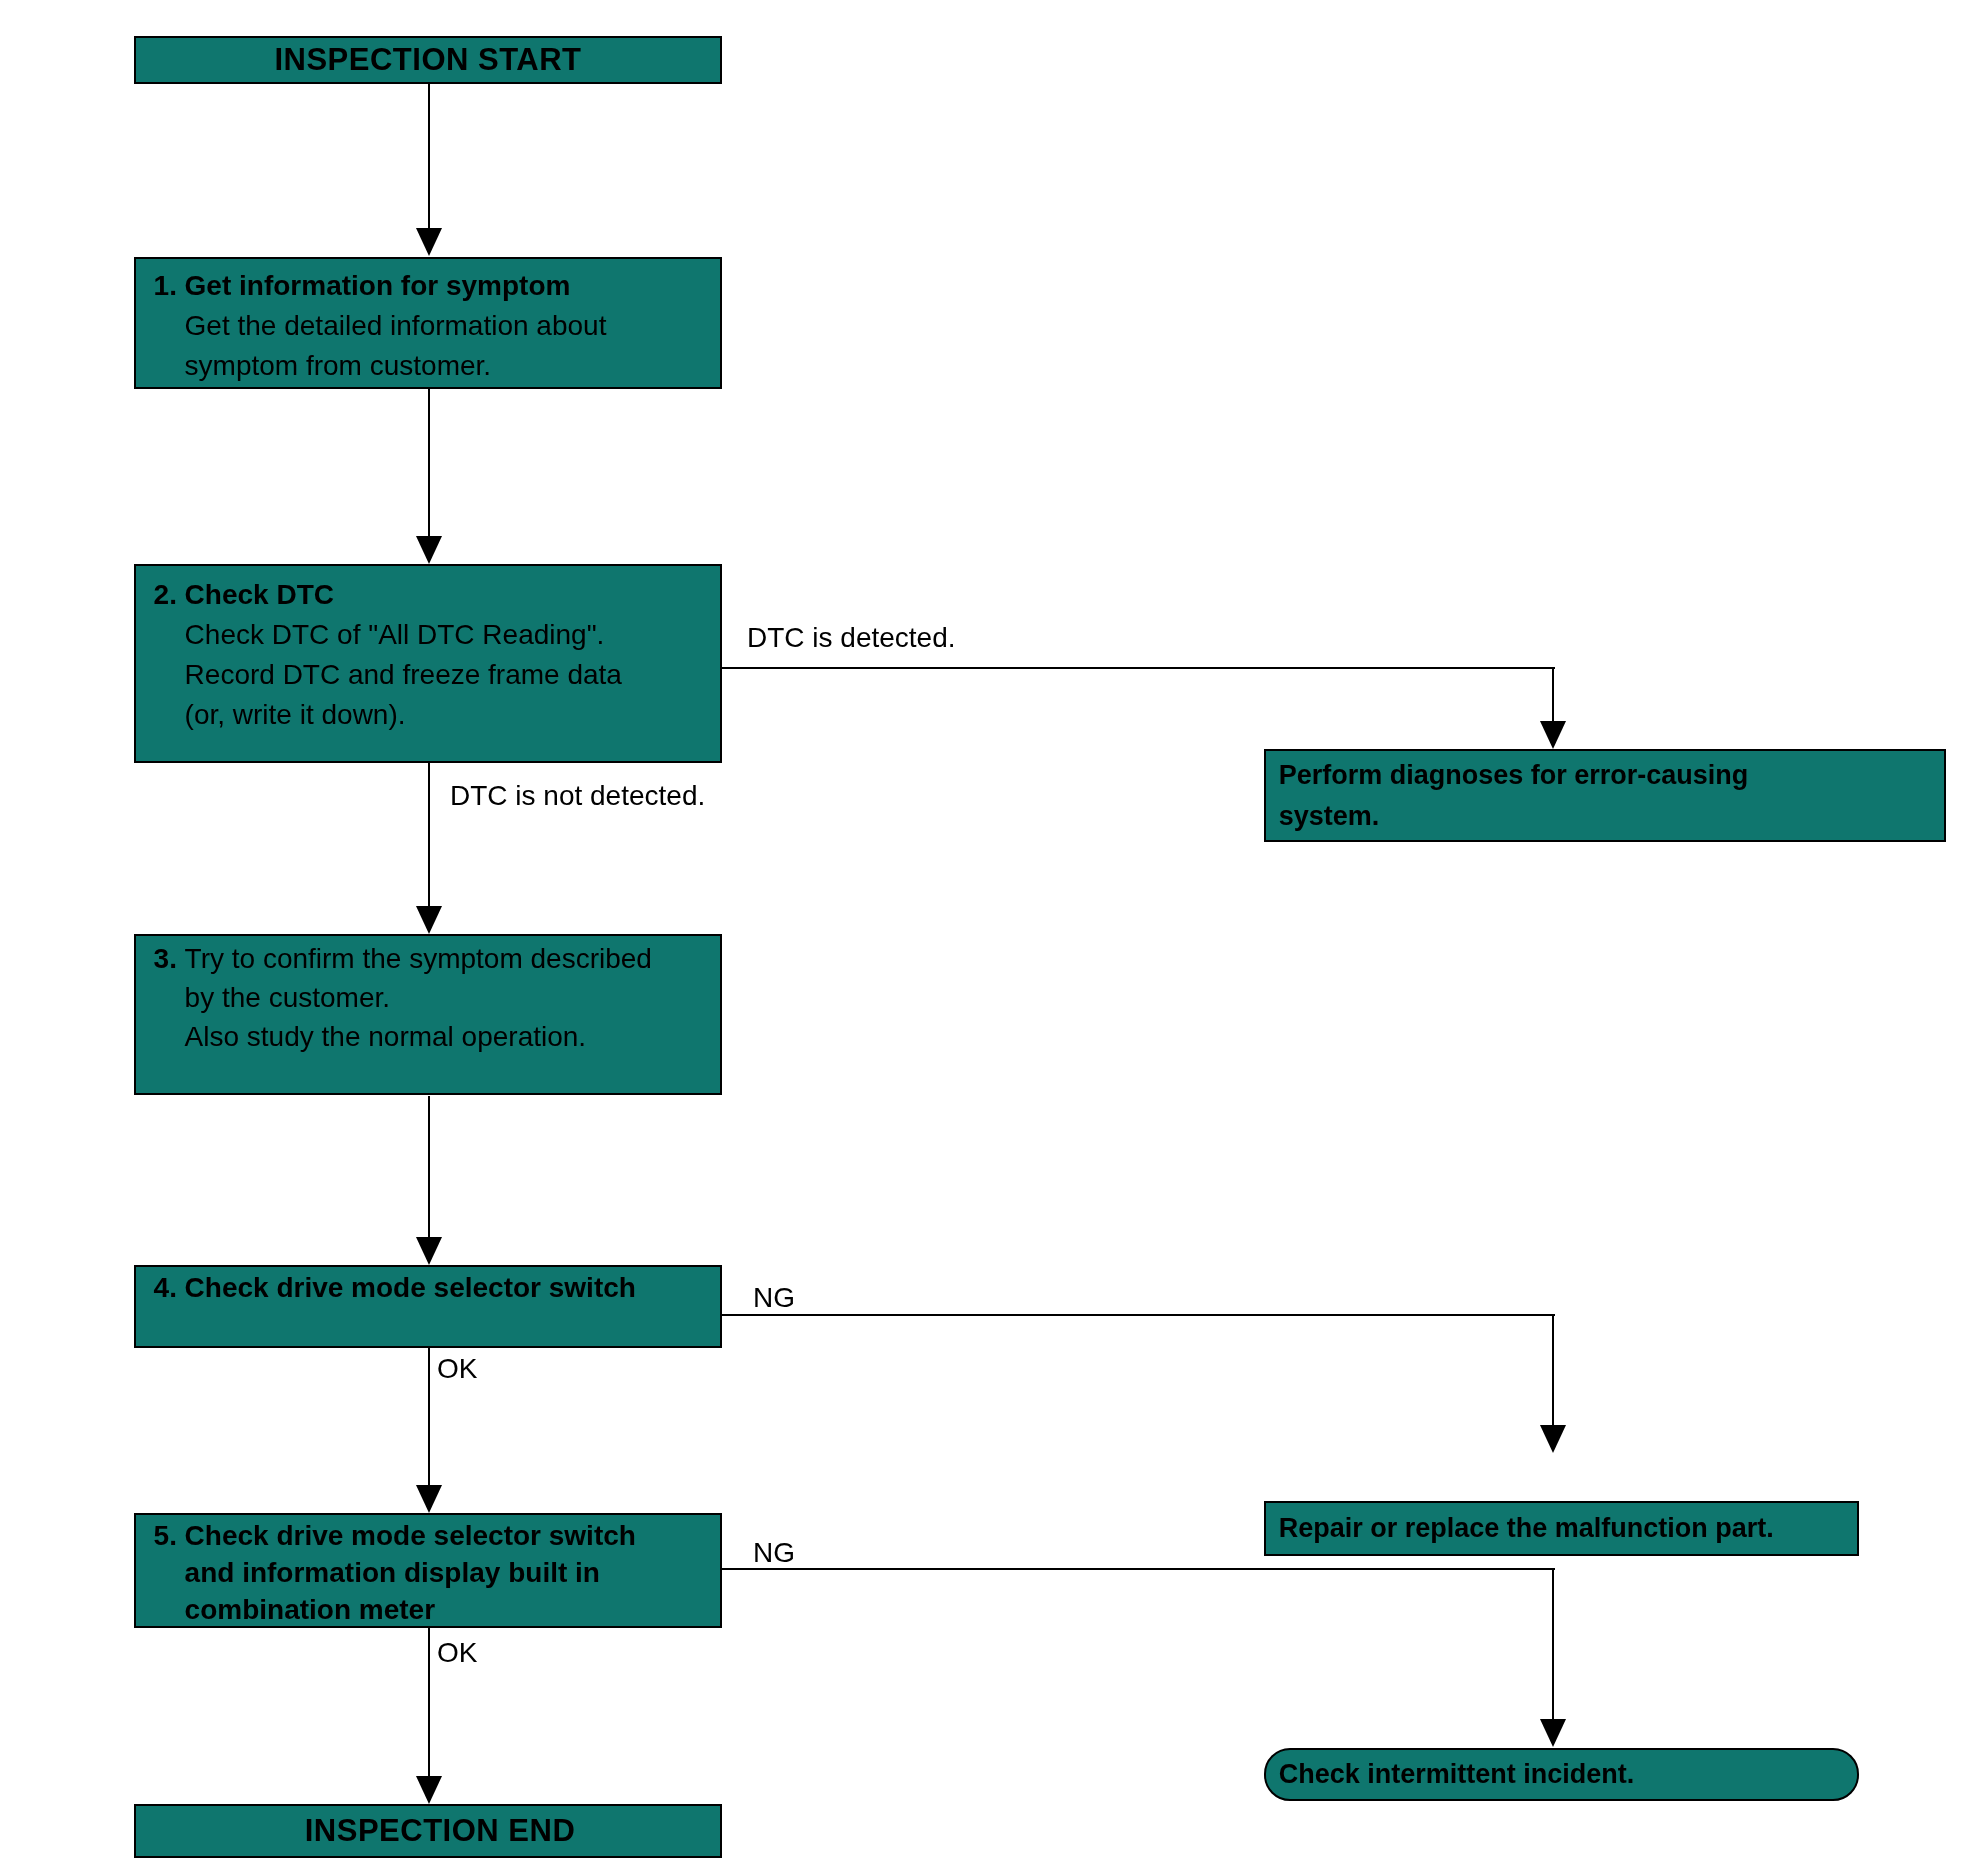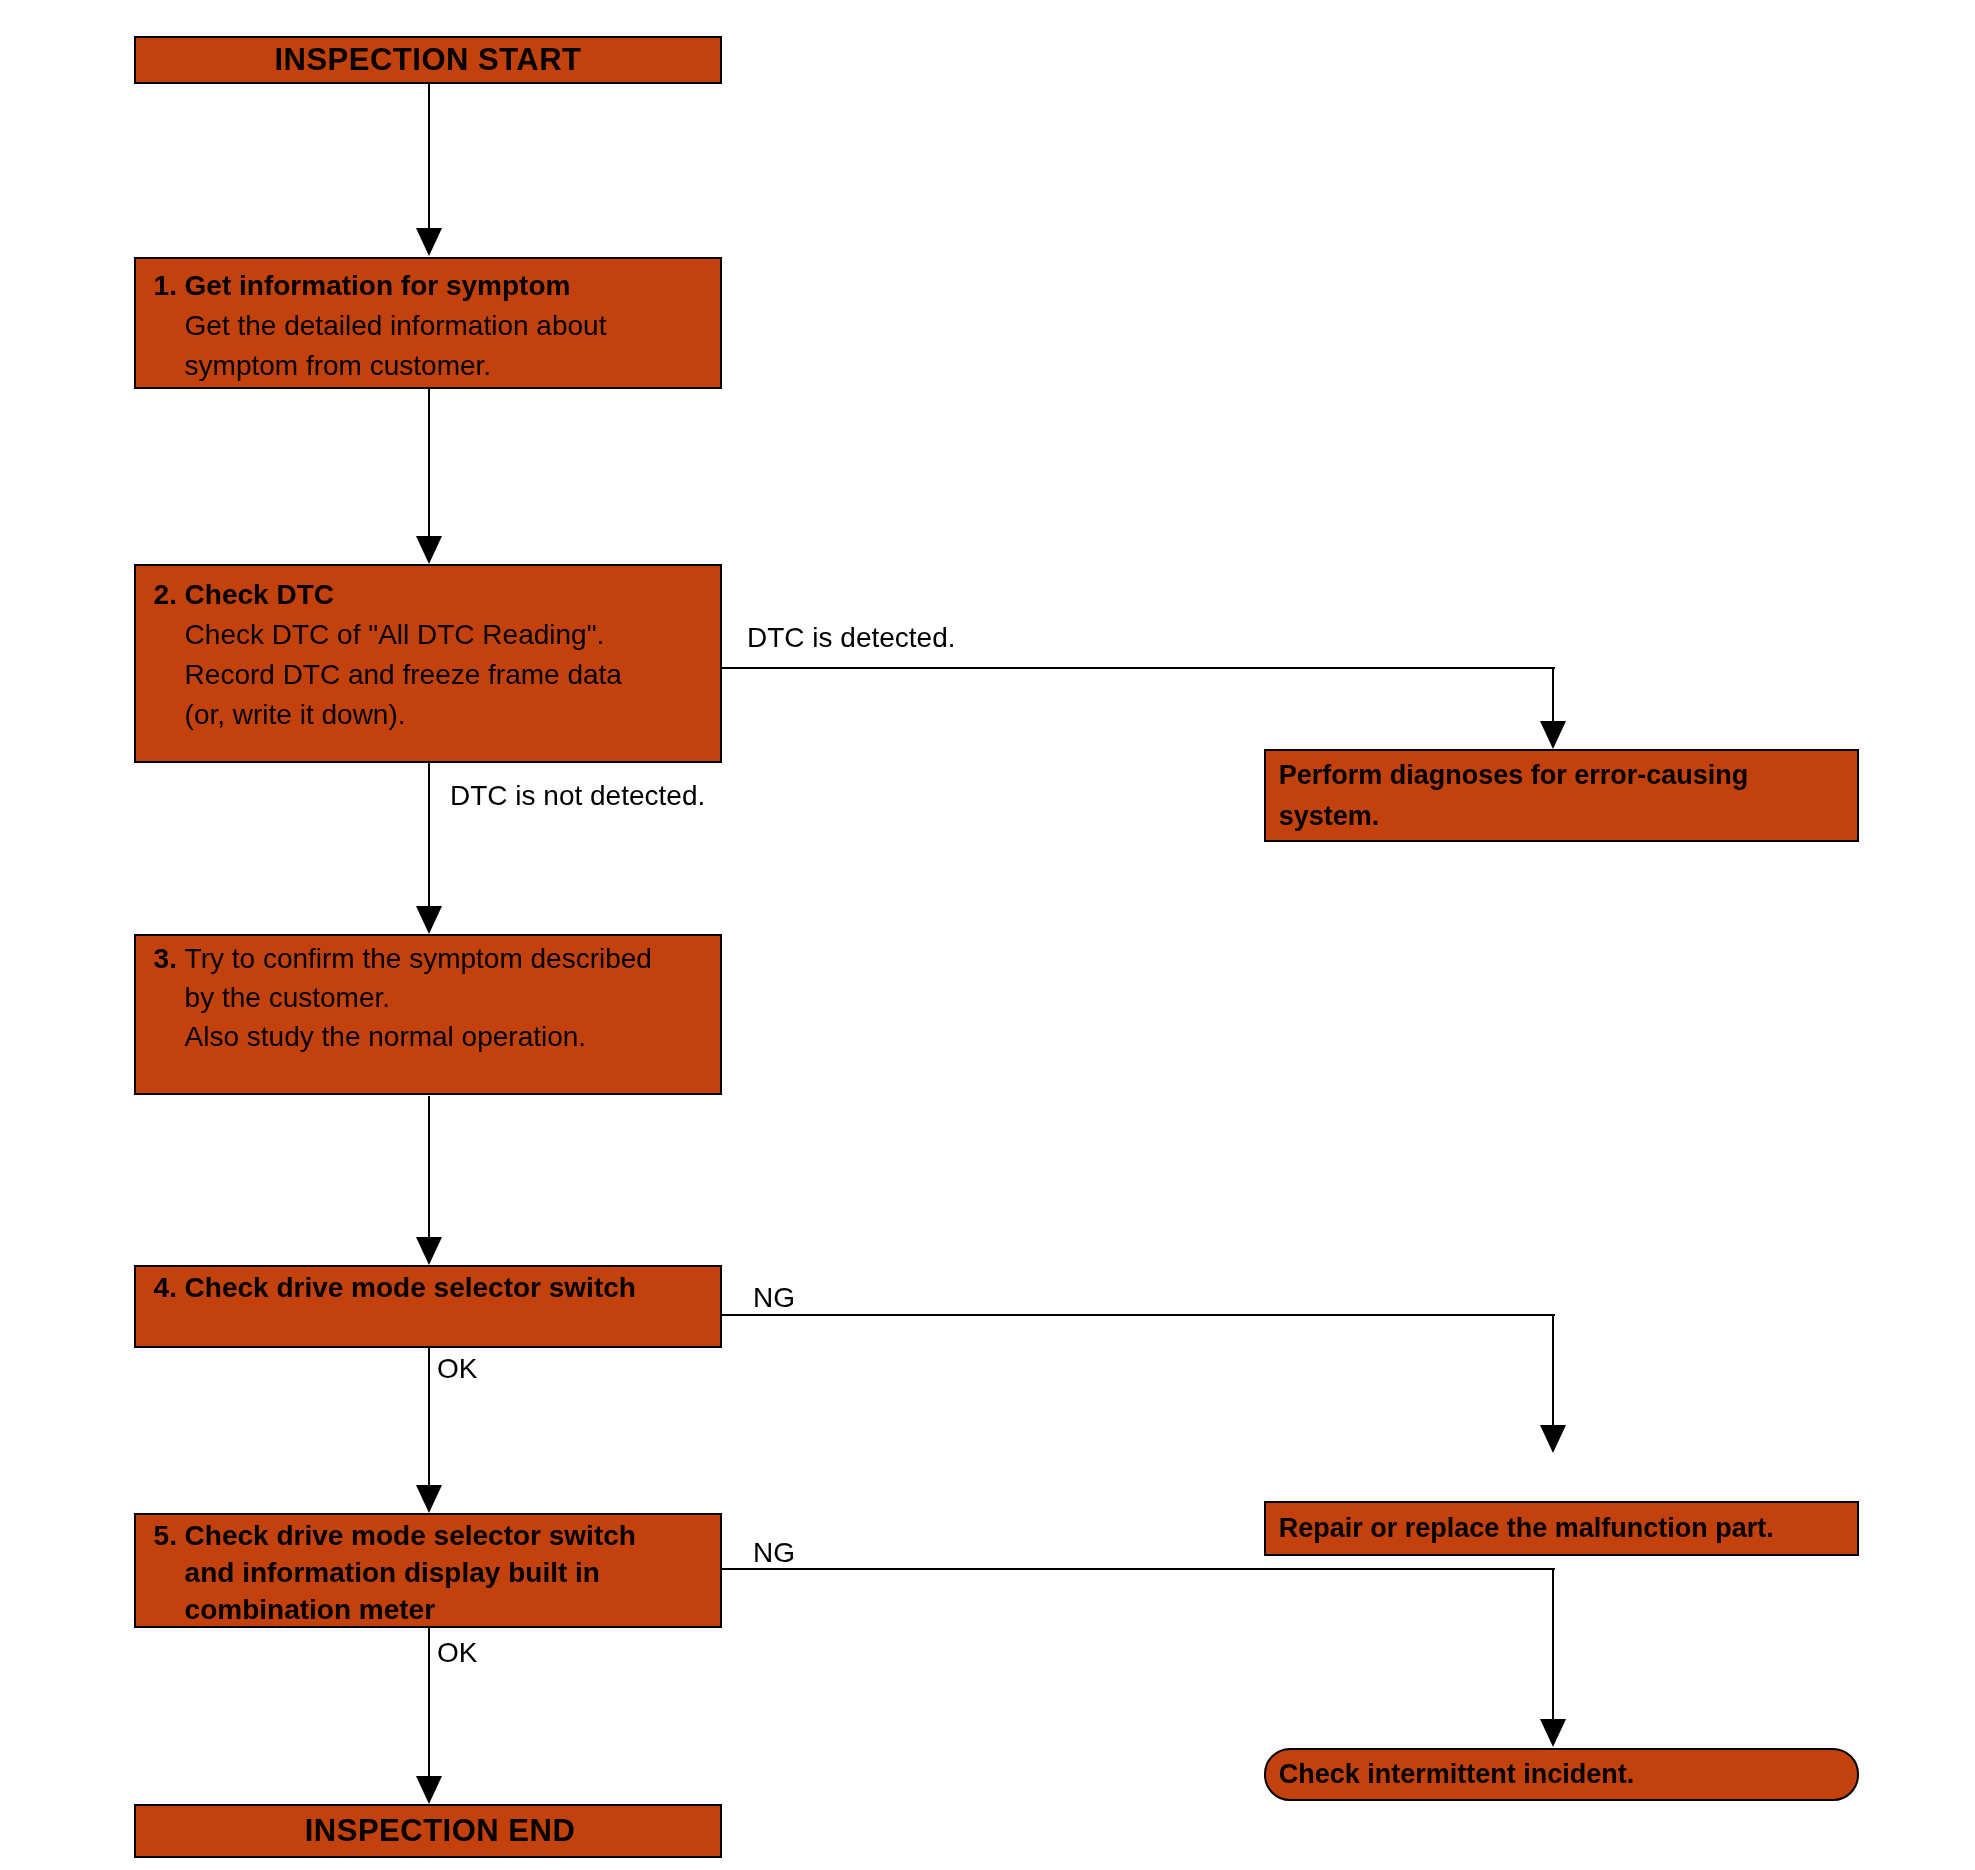--- a/index.html
+++ b/index.html
@@ -6,21 +6,21 @@
   #stage{
     position:relative;
     width:1975px;
     height:1871px;
     background:#ffffff;
     font-family:"Liberation Sans", sans-serif;
     color:#000000;
   }
   .box{
     position:absolute;
-    background:#c2410c;
+    background:#0f766e;
     border:2.4px solid #000000;
     box-sizing:border-box;
   }
   .terminal{
     display:flex;
     align-items:center;
     justify-content:center;
     font-weight:bold;
     font-size:31px;
     letter-spacing:0.5px;
@@ -69,21 +69,21 @@
   
   #start-box   {left:134px;  top:36px;   width:588px; height:48px;}
   #step1-box   {left:134px;  top:257px;  width:588px; height:132px;}
   #step2-box   {left:134px;  top:564px; width:588px; height:199px; padding-top:8.8px;}
   #step3-box   {left:134px;  top:934px; width:588px; height:161px; padding-top:2.9px;}
   #step4-box   {left:134px;  top:1265px; width:588px; height:83px; padding-top:1px;}
   #step5-box   {left:134px;  top:1513px; width:588px; height:115px; padding-top:2px;}
   #end-box     {left:134px;  top:1804px; width:588px; height:54px;padding-left:24px;}
 
   
-  #perform-box {left:1264px; top:749px; width:595px; height:93px;}
+  #perform-box {left:1264px; top:749px; width:682px; height:93px;}
   #repair-box  {left:1264px; top:1453px; width:595px; height:55px;margin-top:48px;}
   #check-box   {left:1264px; top:1748px; width:595px; height:53px;border-radius:26px;}
 
   
   #c1{left:428px; top:84px;  height:145px;}
   #c2{left:428px; top:389px;  height:147px;}
   #c3{left:428px; top:763px; height:143px;}
   #c4{left:428px; top:1096px; height:141px;}
   #c5{left:428px; top:1348px; height:137px;}
   #c6{left:428px; top:1628px; height:148px;}

